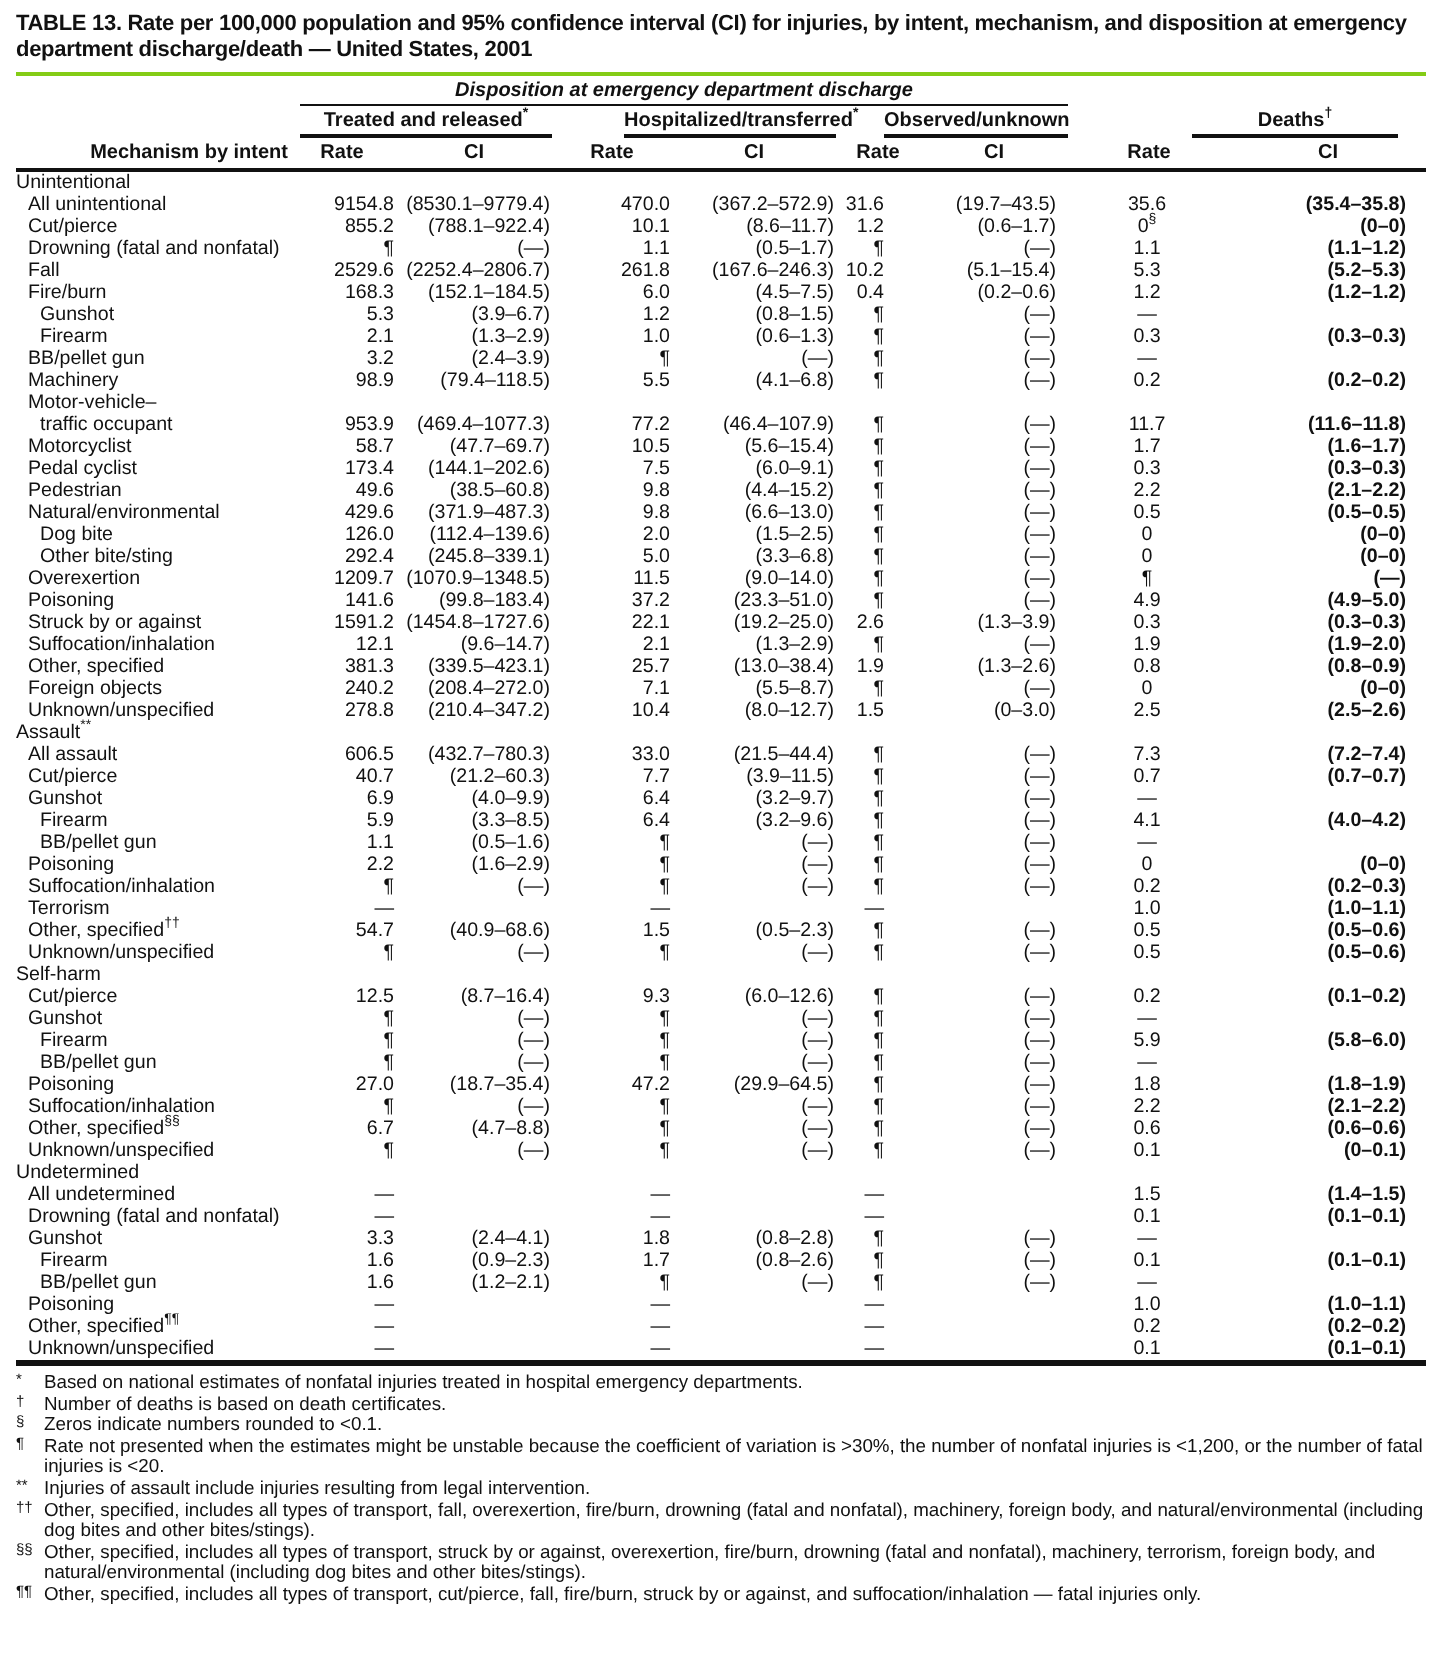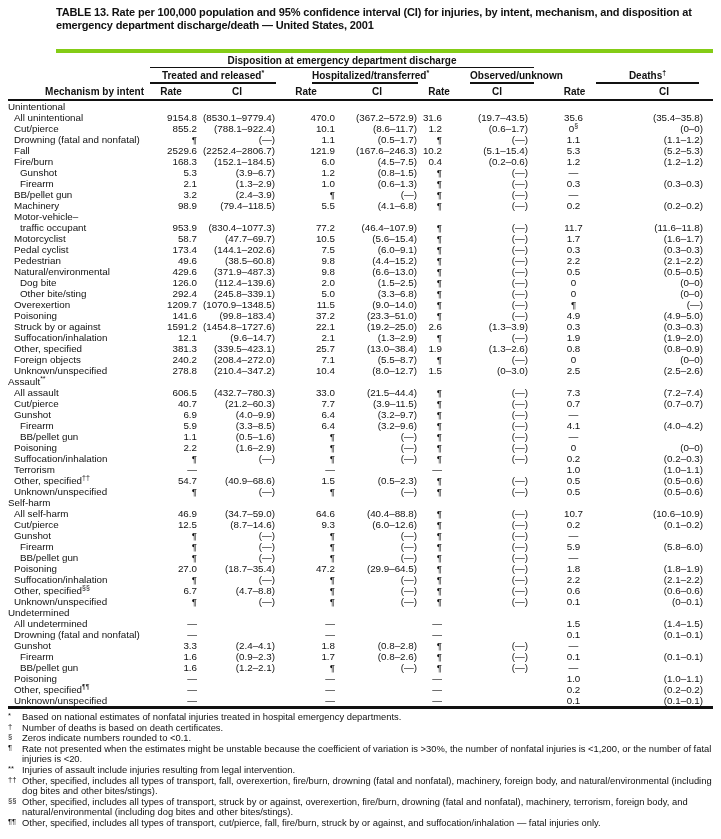--- a/index.html
+++ b/index.html
@@ -1,47 +1,47 @@
 <!DOCTYPE html>
 <html><head>
 <meta charset="utf-8">
 <style>
   html,body{margin:0;padding:0;background:#fff;}
   .page{width:721px;height:839px;box-sizing:border-box;padding:6px 8px 0 8px;background:#fff;
         font-family:"Liberation Sans",sans-serif;color:#111;overflow:hidden;}
   .title{font-weight:bold;font-size:11px;line-height:13px;letter-spacing:-0.15px;
-         border-bottom:4px solid #84cc16;padding-bottom:17px;margin-left:48px;}
+         border-bottom:2px solid #84cc16;padding-bottom:4px;}
   table{border-collapse:collapse;table-layout:fixed;width:705px;margin-top:1px;
         border-bottom:3px solid #111;}
   td,th{padding:0;white-space:nowrap;overflow:visible;font-size:9.8px;line-height:11px;vertical-align:bottom;}
   thead td,thead th{font-weight:bold;font-size:10px;}
-  .spanner{border-bottom:1px solid #111;text-align:center;margin-left:6px;padding:1px 0 1px 0;}
+  .spanner{border-bottom:1px solid #111;text-align:center;margin-left:6px;padding:1px 0 1px 0;font-style:italic;}
   .grp{border-bottom:2px solid #111;text-align:center;padding:2px 0 1px 0;white-space:nowrap;}
   .g1{margin-left:6px;}
   .g2{margin-left:36px;}
-  .g3{margin-left:52px;}
+  .g3{margin-left:24px;}
   .g4{margin-left:62px;margin-right:14px;}
   .hdr-bottom th,.hdr-bottom td{border-bottom:2px solid #111;padding:2px 0 2px 0;}
   .stub{text-align:right;}
   .rc{text-align:center;margin-top:40px;}
   .sect{text-align:left;padding-left:0;}
   .lbl{text-align:left;}
   .ind1{padding-left:6px;}
   .ind2{padding-left:12px;}
   .l2{padding-left:6px;}
   .num{text-align:right;}
   .ci{text-align:right;}
   .c0{padding-right:1px;}
   .c1{padding-right:1px;}
   .c2{padding-right:1px;}
   .c3{padding-right:1px;}
   .c4{padding-right:18px;margin-left:17px;}
   .c5{padding-right:6px;}
   .c6{padding-right:2px;text-align:center;}
-  .c7{padding-right:10px;}
+  .c7{padding-right:10px;font-weight:bold;}
   sup{font-size:7px;line-height:0;}
   .fnotes{margin-top:3px;}
   .fn{display:flex;align-items:flex-start;}
   .fm{flex:0 0 14px;font-size:7.5px;position:relative;top:-1px;text-align:left;}
   .ft{flex:1;font-size:9.4px;line-height:10.6px;white-space:normal;}
 </style>
 </head>
 <body>
 
 <div class="page">
@@ -128,21 +128,21 @@
           <td class="ci c3">(0.5–1.7)</td>
           <td class="num c4">¶</td>
           <td class="ci c5">(—)</td>
           <td class="num c6">1.1</td>
           <td class="ci c7">(1.1–1.2)</td>
         </tr>
         <tr>
           <td class="lbl ind1">Fall</td>
           <td class="num c0">2529.6</td>
           <td class="ci c1">(2252.4–2806.7)</td>
-          <td class="num c2">121.9</td>
+          <td class="num c2">261.8</td>
           <td class="ci c3">(167.6–246.3)</td>
           <td class="num c4">10.2</td>
           <td class="ci c5">(5.1–15.4)</td>
           <td class="num c6">5.3</td>
           <td class="ci c7">(5.2–5.3)</td>
         </tr>
         <tr>
           <td class="lbl ind1">Fire/burn</td>
           <td class="num c0">168.3</td>
           <td class="ci c1">(152.1–184.5)</td>
@@ -196,21 +196,21 @@
           <td class="ci c5">(—)</td>
           <td class="num c6">0.2</td>
           <td class="ci c7">(0.2–0.2)</td>
         </tr>
         <tr>
           <td class="lbl ind1">
             <div>Motor-vehicle–</div>
             <div class="l2">traffic occupant</div>
           </td>
           <td class="num c0">953.9</td>
-          <td class="ci c1">(830.4–1077.3)</td>
+          <td class="ci c1">(469.4–1077.3)</td>
           <td class="num c2">77.2</td>
           <td class="ci c3">(46.4–107.9)</td>
           <td class="num c4">¶</td>
           <td class="ci c5">(—)</td>
           <td class="num c6">11.7</td>
           <td class="ci c7">(11.6–11.8)</td>
         </tr>
         <tr>
           <td class="lbl ind1">Motorcyclist</td>
           <td class="num c0">58.7</td>
@@ -464,34 +464,23 @@
           <td class="ci c3">(—)</td>
           <td class="num c4">¶</td>
           <td class="ci c5">(—)</td>
           <td class="num c6">0.5</td>
           <td class="ci c7">(0.5–0.6)</td>
         </tr>
         <tr>
           <td colspan="9" class="sect">Self-harm</td>
         </tr>
         <tr>
-          <td class="lbl ind1">All self-harm</td>
-          <td class="num c0">46.9</td>
-          <td class="ci c1">(34.7–59.0)</td>
-          <td class="num c2">64.6</td>
-          <td class="ci c3">(40.4–88.8)</td>
-          <td class="num c4">¶</td>
-          <td class="ci c5">(—)</td>
-          <td class="num c6">10.7</td>
-          <td class="ci c7">(10.6–10.9)</td>
-        </tr>
-        <tr>
           <td class="lbl ind1">Cut/pierce</td>
           <td class="num c0">12.5</td>
-          <td class="ci c1">(8.7–14.6)</td>
+          <td class="ci c1">(8.7–16.4)</td>
           <td class="num c2">9.3</td>
           <td class="ci c3">(6.0–12.6)</td>
           <td class="num c4">¶</td>
           <td class="ci c5">(—)</td>
           <td class="num c6">0.2</td>
           <td class="ci c7">(0.1–0.2)</td>
         </tr>
         <tr>
           <td class="lbl ind1">Gunshot</td>
           <td class="num c0">¶</td>

